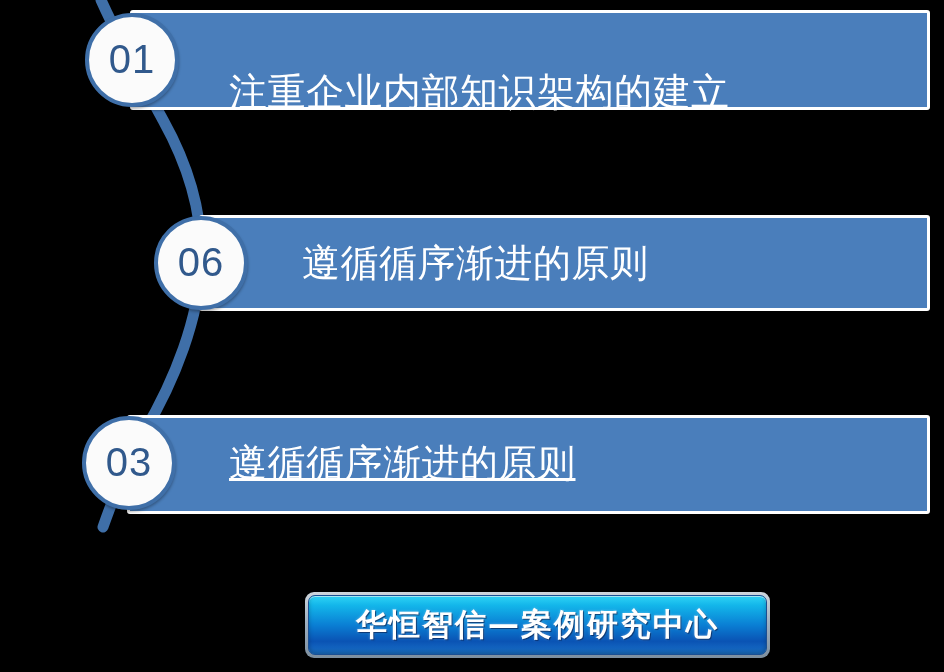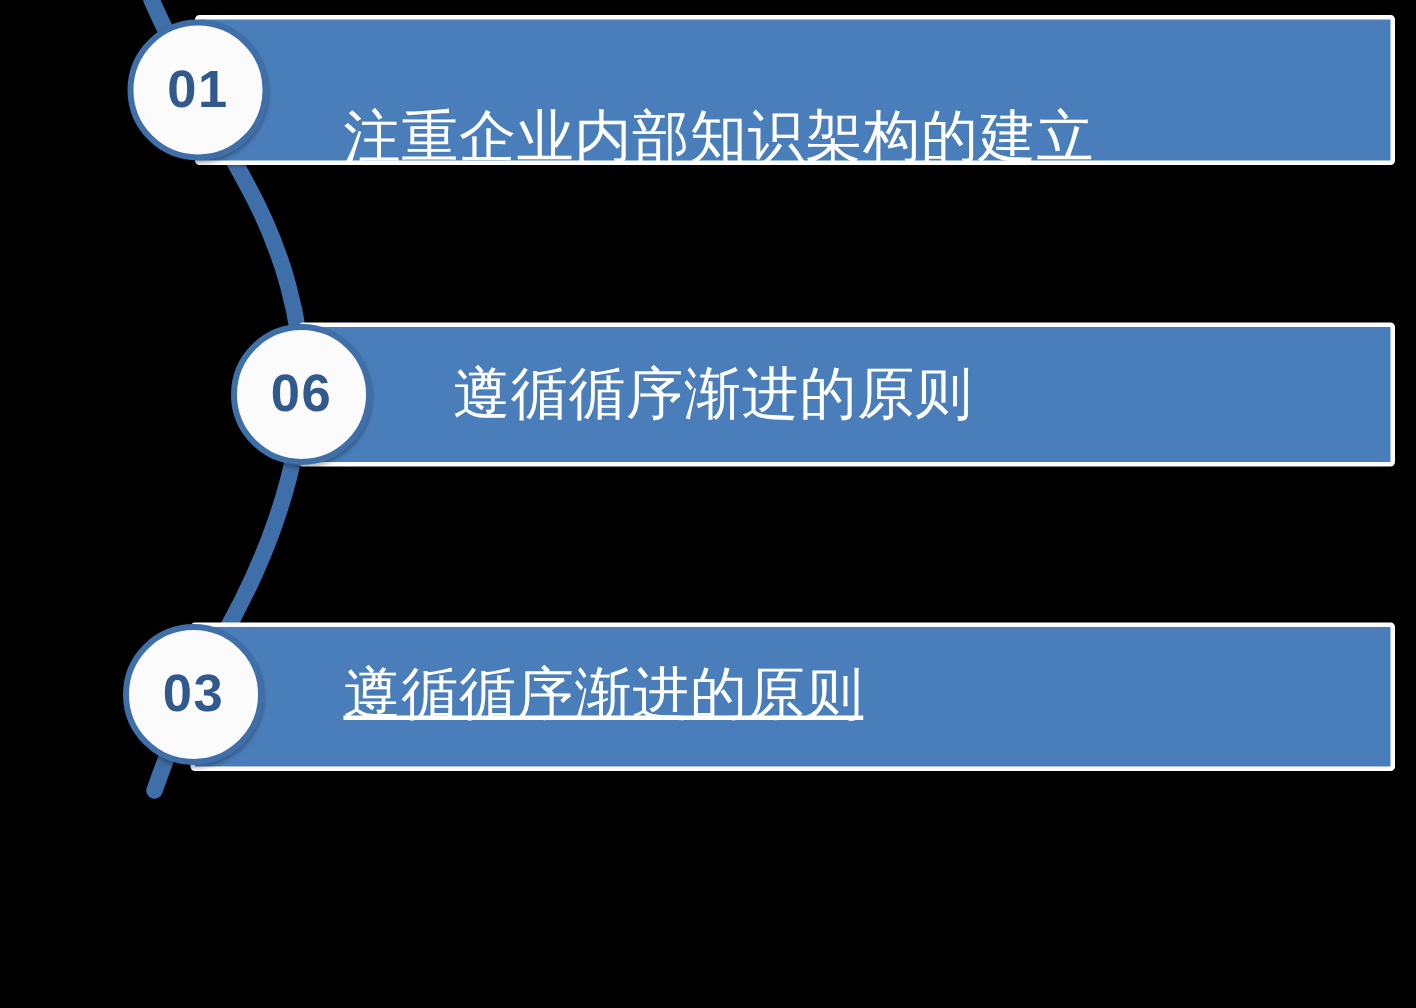--- a/index.html
+++ b/index.html
@@ -70,24 +70,24 @@
     border: 4px solid #3f6fa8;
     box-sizing: border-box;
     z-index: 5;
     display: flex;
     align-items: center;
     justify-content: center;
     box-shadow: 0 2px 3px rgba(0,0,0,0.30);
   }
   .step-circle .num {
     color: #31598c;
-    font-size: 35px;
+    font-size: 40px;
     line-height: 1;
     letter-spacing: 1px;
-    font-weight: 700;
+    font-weight: 400;
     transform: translateY(-1px);
   }
   .step-circle.c1 { left: 85px;  top: 13px;  }
   .step-circle.c2 { left: 154px; top: 216px; }
   .step-circle.c3 { left: 82px;  top: 416px; }
 
   
   .logo-badge {
     position: absolute;
     left: 305px;
@@ -161,14 +161,19 @@
   </div>
 
   <div class="step-row">
     <div class="step-bar r3"></div>
     <div class="step-text r3">遵循循序渐进的原则</div>
     <div class="step-circle c3">
       <span class="num">03</span>
     </div>
   </div>
 
+  <div class="logo-badge">
+    <div class="logo-inner">
+      <span class="logo-text">华恒智信—案例研究中心</span>
+    </div>
+  </div>
 
 </div>
 
 </body></html>

